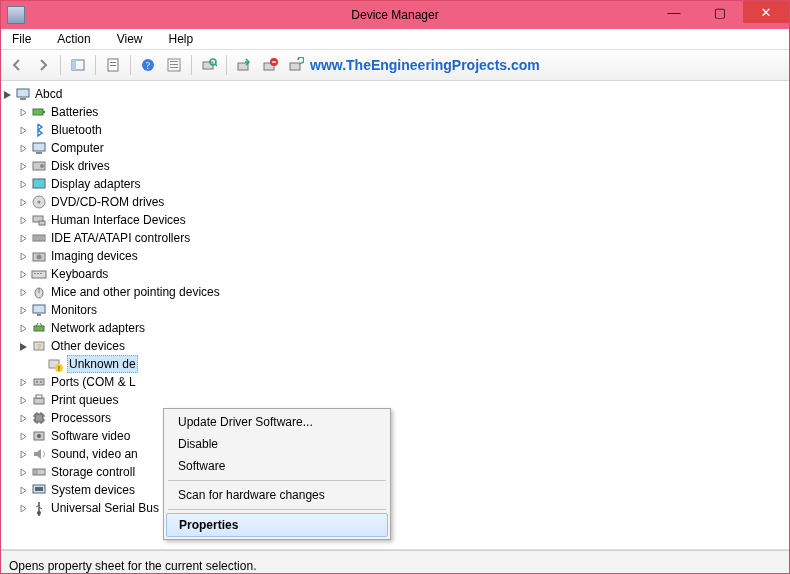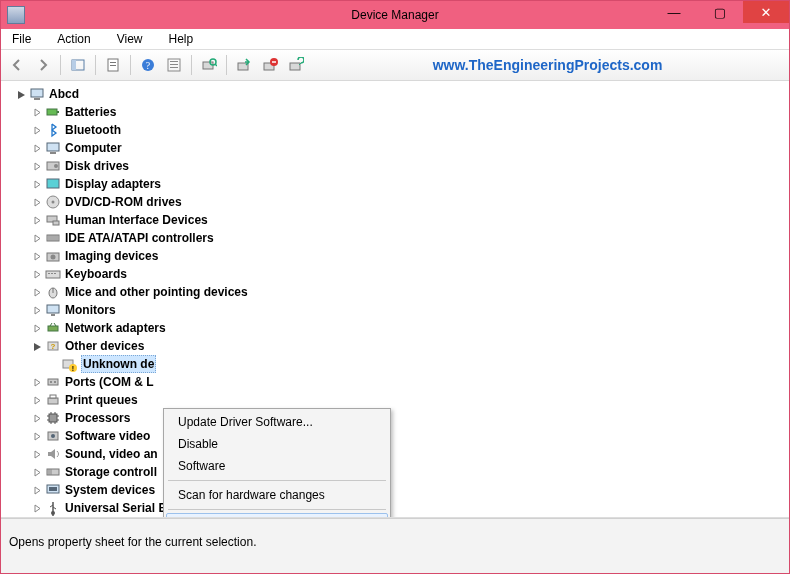--- a/index.html
+++ b/index.html
@@ -9,35 +9,35 @@
   .titlebar .title{position:absolute;left:0;right:0;text-align:center;font-size:12px;}
   .titlebar .btns{position:absolute;right:0;top:0;display:flex;height:22px;}
   .titlebar .btn{width:46px;display:flex;align-items:center;justify-content:center;font-size:13px;color:#000;}
   .titlebar .btn.close{background:#e04343;color:#fff;}
   .menubar{height:20px;background:#fff;border-bottom:1px solid #ddd;display:flex;align-items:center;padding:0 4px;gap:12px;}
   .menubar span{padding:1px 7px;}
   .toolbar{height:30px;background:linear-gradient(#fff,#f0f0f0);border-bottom:1px solid #d8d8d8;display:flex;align-items:center;padding:0 4px;gap:2px;}
   .tb-btn{width:22px;height:22px;display:flex;align-items:center;justify-content:center;border:1px solid transparent;border-radius:2px;}
   .tb-sep{width:1px;height:20px;background:#ccc;margin:0 3px;}
   .ico{width:16px;height:16px;display:inline-block;}
-  .promo{flex:1;text-align:center;font-weight:bold;color:#1e66c7;font-size:14px;}
+  .promo{flex:1;text-align:left;font-weight:bold;color:#1e66c7;font-size:14px;}
   .client{flex:1;overflow:auto;background:#fff;position:relative;border-bottom:1px solid #ddd;}
-  .tree{padding:4px 14px;line-height:16px;font-weight:bold;}
+  .tree{padding:4px 0;line-height:16px;}
   .node{display:flex;align-items:center;height:18px;white-space:nowrap;}
   .tw{width:12px;height:12px;display:inline-flex;align-items:center;justify-content:center;margin-right:2px;cursor:pointer;}
   .tw svg{width:9px;height:9px;}
   .indent1{margin-left:16px;}
   .indent2{margin-left:32px;}
   .dev-icon{width:16px;height:16px;margin-right:4px;flex:none;display:inline-flex;align-items:center;justify-content:center;}
   .selected{background:#cde6ff;border:1px dotted #7aa7d6;padding:0 1px;}
   .ctxmenu{position:absolute;left:162px;top:327px;width:222px;background:#f4f4f4;border:1px solid #a7a7a7;box-shadow:2px 2px 4px rgba(0,0,0,.25);padding:2px;}
   .ctxmenu .mi{height:22px;display:flex;align-items:center;padding:0 12px;}
   .ctxmenu .mi.hl{background:linear-gradient(#eaf3ff,#d6e8ff);border:1px solid #9cc1ec;border-radius:2px;font-weight:bold;}
   .ctxmenu .sep{height:1px;background:#c8c8c8;margin:3px 2px;}
-  .status{height:22px;background:#f3f3f3;border-top:1px solid #d0d0d0;display:flex;align-items:flex-start;padding:16px 8px;}
+  .status{height:22px;background:#f3f3f3;border-top:1px solid #d0d0d0;display:flex;align-items:flex-end;padding:0 8px;}
 </style>
 </head>
 <body>
 
 <div class="window">
 
   <div class="titlebar">
     <div class="app-icon"></div>
     <div class="title">Device Manager</div>
     <div class="btns">

